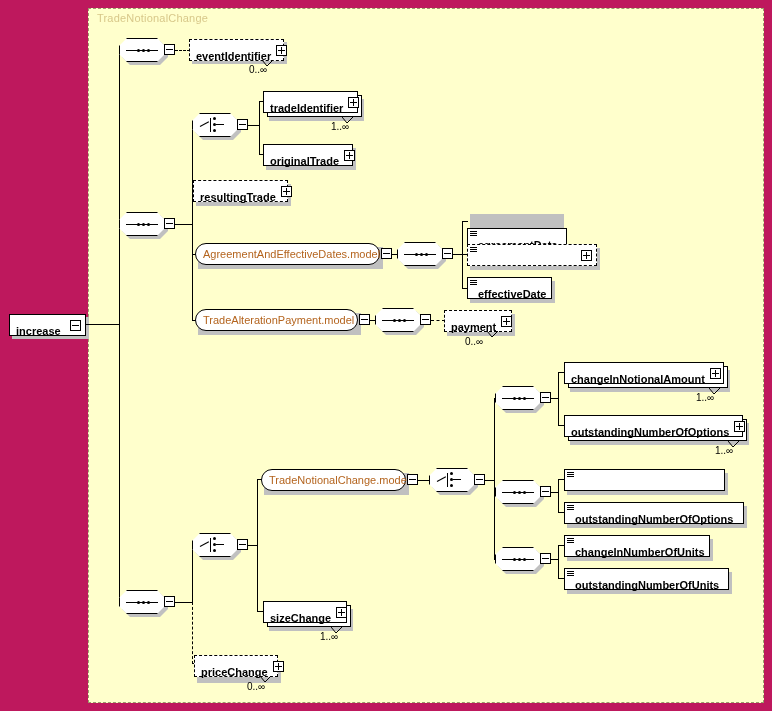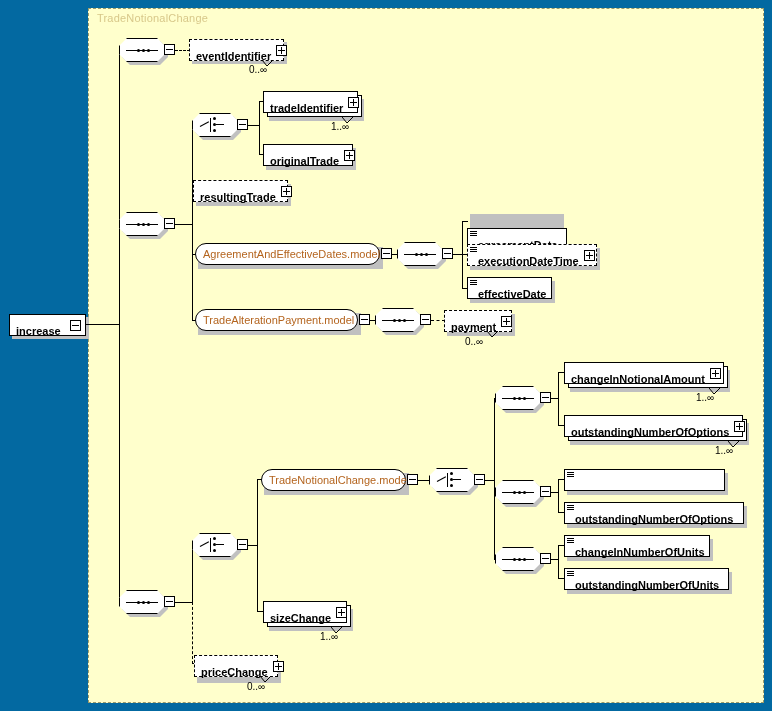--- a/index.html
+++ b/index.html
@@ -1,17 +1,17 @@
 <!DOCTYPE html>
 <html><head>
 <meta charset="utf-8">
 <style>
   html,body{margin:0;padding:0;background:#ffffff;}
   body{font-family:"Liberation Sans", sans-serif;}
-  #stage{position:relative;width:772px;height:711px;background:#0369a1;overflow:hidden;}
+  #stage{position:relative;width:772px;height:711px;background:#be185d;overflow:hidden;}
 
   
   .container-box{
     position:absolute;
     border:1px dashed #9a9a6a;
     background:#ffffcc;
     box-sizing:border-box;
   }
   .container-title{
     position:absolute;
@@ -286,21 +286,20 @@
   </div>
 
   <div class="dln h" style="left:462px;top:254px;width:6px;"></div>
   <div class="shadow" style="left:470px;top:248px;width:130px;height:22px;"></div>
   <div class="node opt simple" style="left:467px;top:244px;width:130px;">
     <span class="eqicon">
         <i></i>
         <i></i>
         <i></i>
       </span>
-    <span class="lbl">executionDateTime</span>
     <span class="exp plus" style="margin-left:auto;"></span>
   </div>
 
   <div class="ln h" style="left:462px;top:288px;width:6px;"></div>
   <div class="shadow" style="left:470px;top:281px;width:85px;height:22px;"></div>
   <div class="node simple" style="left:467px;top:277px;width:85px;">
     <span class="eqicon">
         <i></i>
         <i></i>
         <i></i>

